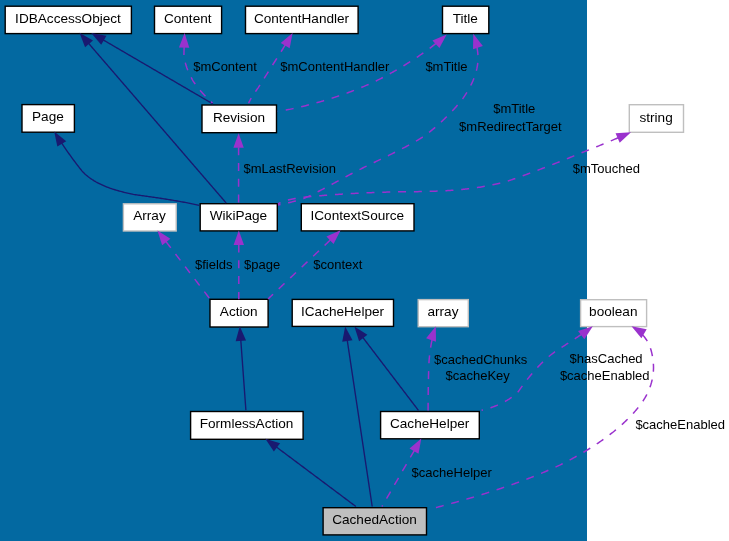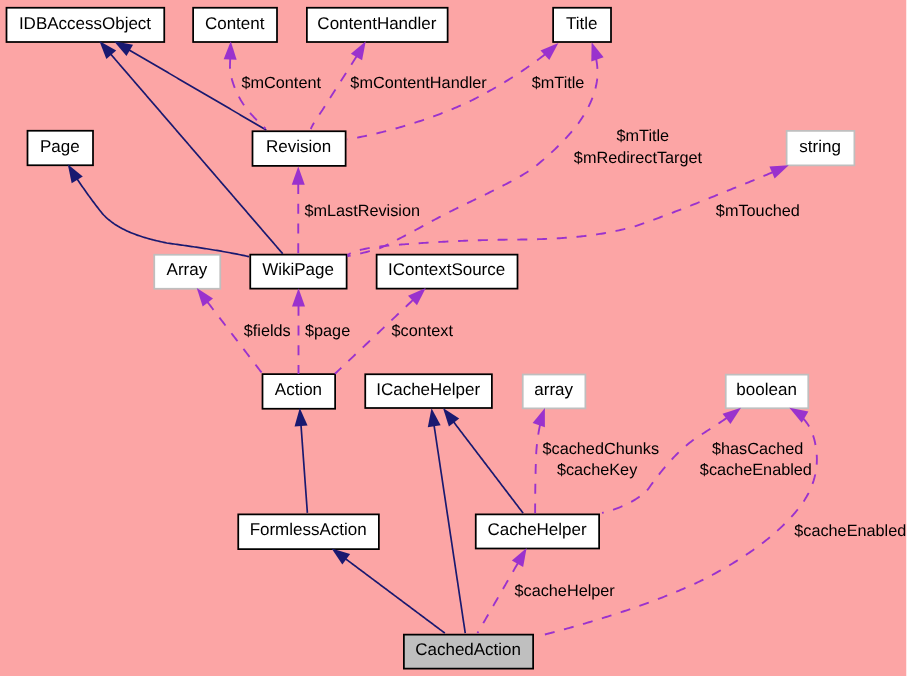--- a/index.html
+++ b/index.html
@@ -3,21 +3,21 @@
 <meta charset="utf-8">
 <title>CachedAction collaboration diagram</title>
 <style>
   html, body {
     margin:0; padding:0; background:#ffffff;
   }
   body {
     width:729px; height:541px; overflow:hidden;
     font-family:"Liberation Sans", sans-serif;
   }
-  #diagram { position:relative; width:725px; height:541px; background:#fca5a5; }
+  #diagram { position:relative; width:587px; height:541px; background:#0369a1; }
   #gfx { position:absolute; left:0; top:0; display:block; will-change:transform; }
   #gfx text { -webkit-font-smoothing:antialiased; }
 
   .nlabel { font-size:13.6px; fill:#000000; text-anchor:middle; }
   .elabel { font-size:13px;   fill:#000000; }
 
   .node-box { fill:#ffffff; stroke:#000000; stroke-width:1.4; }
   .node.unknown .node-box { stroke:#bfbfbf; }
   .node.current .node-box { fill:#bfbfbf; }
 

